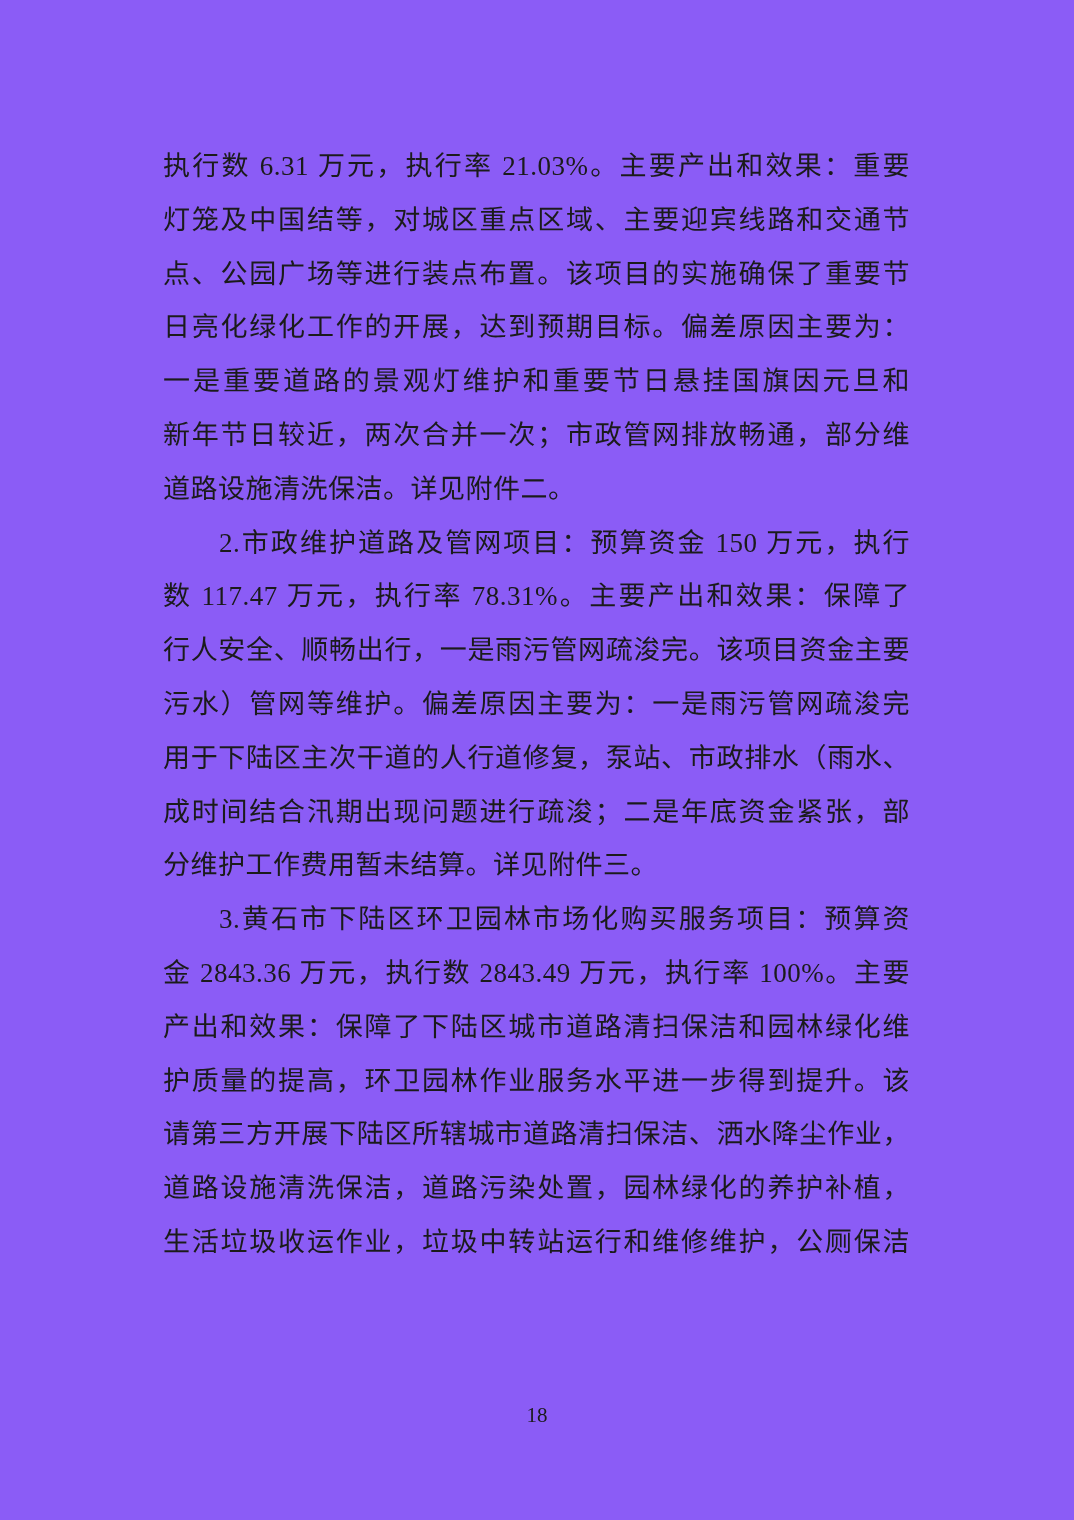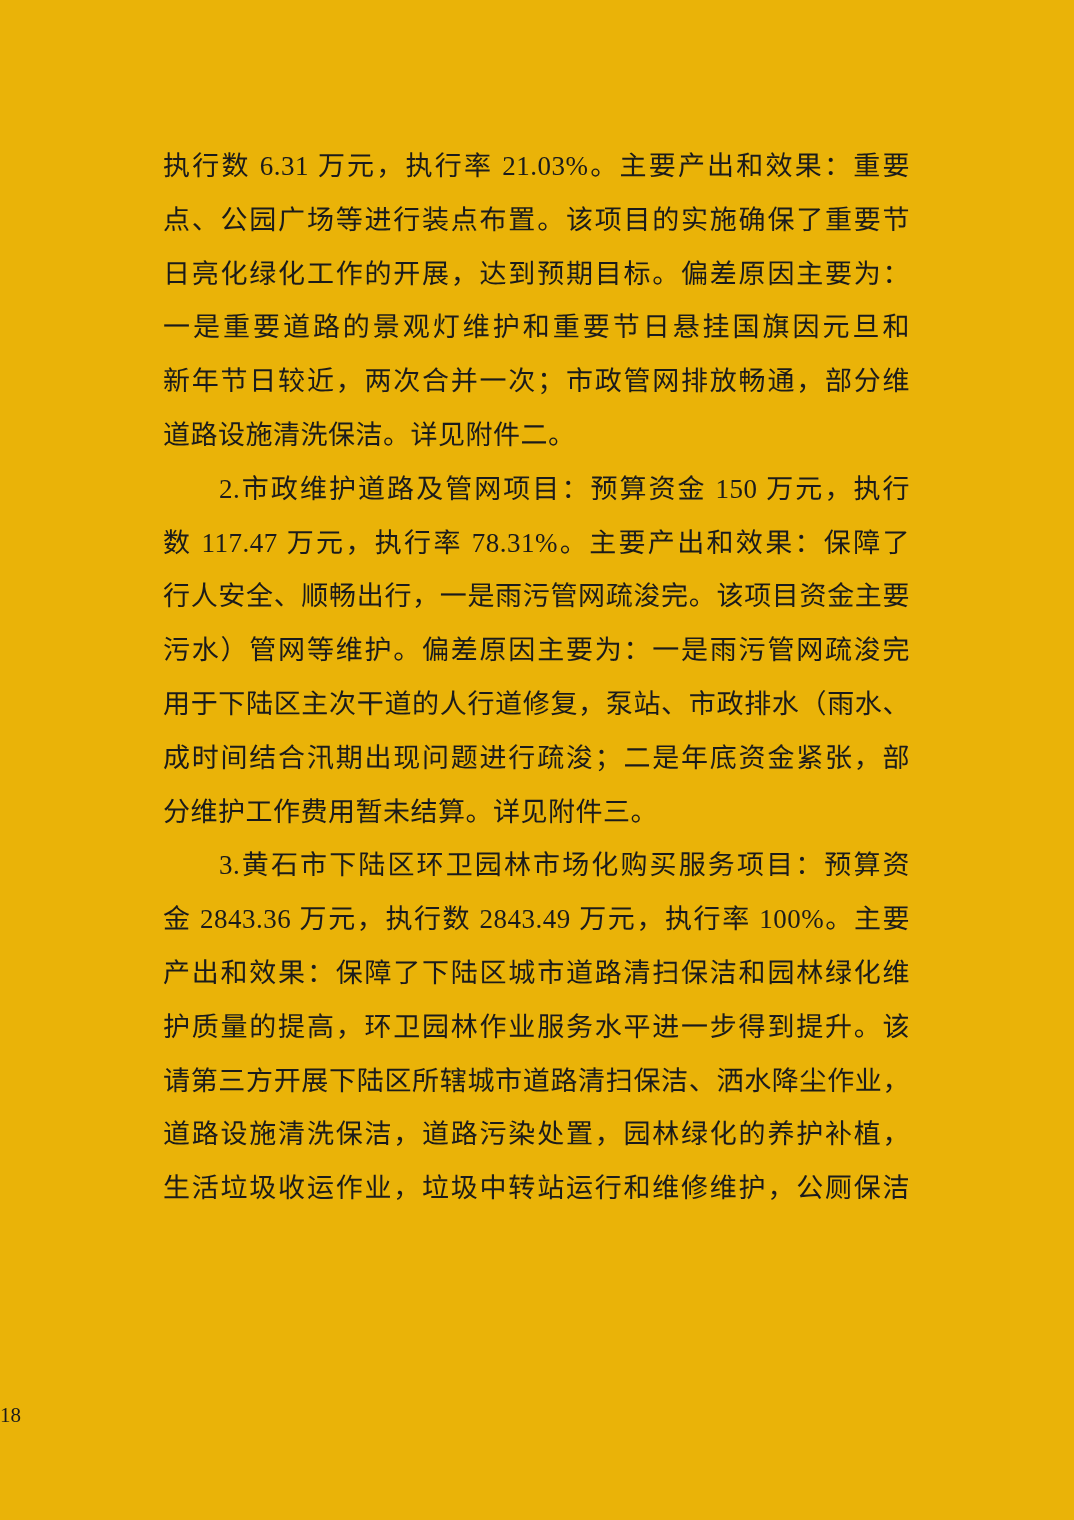--- a/index.html
+++ b/index.html
@@ -4,21 +4,21 @@
 <style>
   html, body {
     margin: 0;
     padding: 0;
     background: #ffffff;
   }
   .page {
     position: relative;
     width: 1074px;
     height: 1520px;
-    background: #eab308;
+    background: #8b5cf6;
     font-family: "Liberation Serif", "DejaVu Serif", serif;
     color: #1b1b1b;
     overflow: hidden;
   }
   .text-block {
     position: absolute;
     left: 163px;
     top: 140px;
     width: 747px;
   }
@@ -40,32 +40,34 @@
     text-indent: 56px;
   }
   .line.para-end {
     text-align-last: left;
   }
   .page-number {
     position: absolute;
     top: 1398px;
     left: 0;
     width: 100%;
+    text-align: center;
     font-size: 21px;
     line-height: 34px;
     color: #1b1b1b;
   }
 </style>
 </head>
 <body>
 
 <div class="page">
   <div class="text-block">
       <div class="paragraph">
         <div class="line">执行数 6.31 万元，执行率 21.03%。主要产出和效果：重要</div>
+        <div class="line">灯笼及中国结等，对城区重点区域、主要迎宾线路和交通节</div>
         <div class="line">点、公园广场等进行装点布置。该项目的实施确保了重要节</div>
         <div class="line">日亮化绿化工作的开展，达到预期目标。偏差原因主要为：</div>
         <div class="line">一是重要道路的景观灯维护和重要节日悬挂国旗因元旦和</div>
         <div class="line">新年节日较近，两次合并一次；市政管网排放畅通，部分维</div>
         <div class="line para-end">道路设施清洗保洁。详见附件二。</div>
       </div>
       <div class="paragraph">
         <div class="line indent">2.市政维护道路及管网项目：预算资金 150 万元，执行</div>
         <div class="line">数 117.47 万元，执行率 78.31%。主要产出和效果：保障了</div>
         <div class="line">行人安全、顺畅出行，一是雨污管网疏浚完。该项目资金主要</div>

